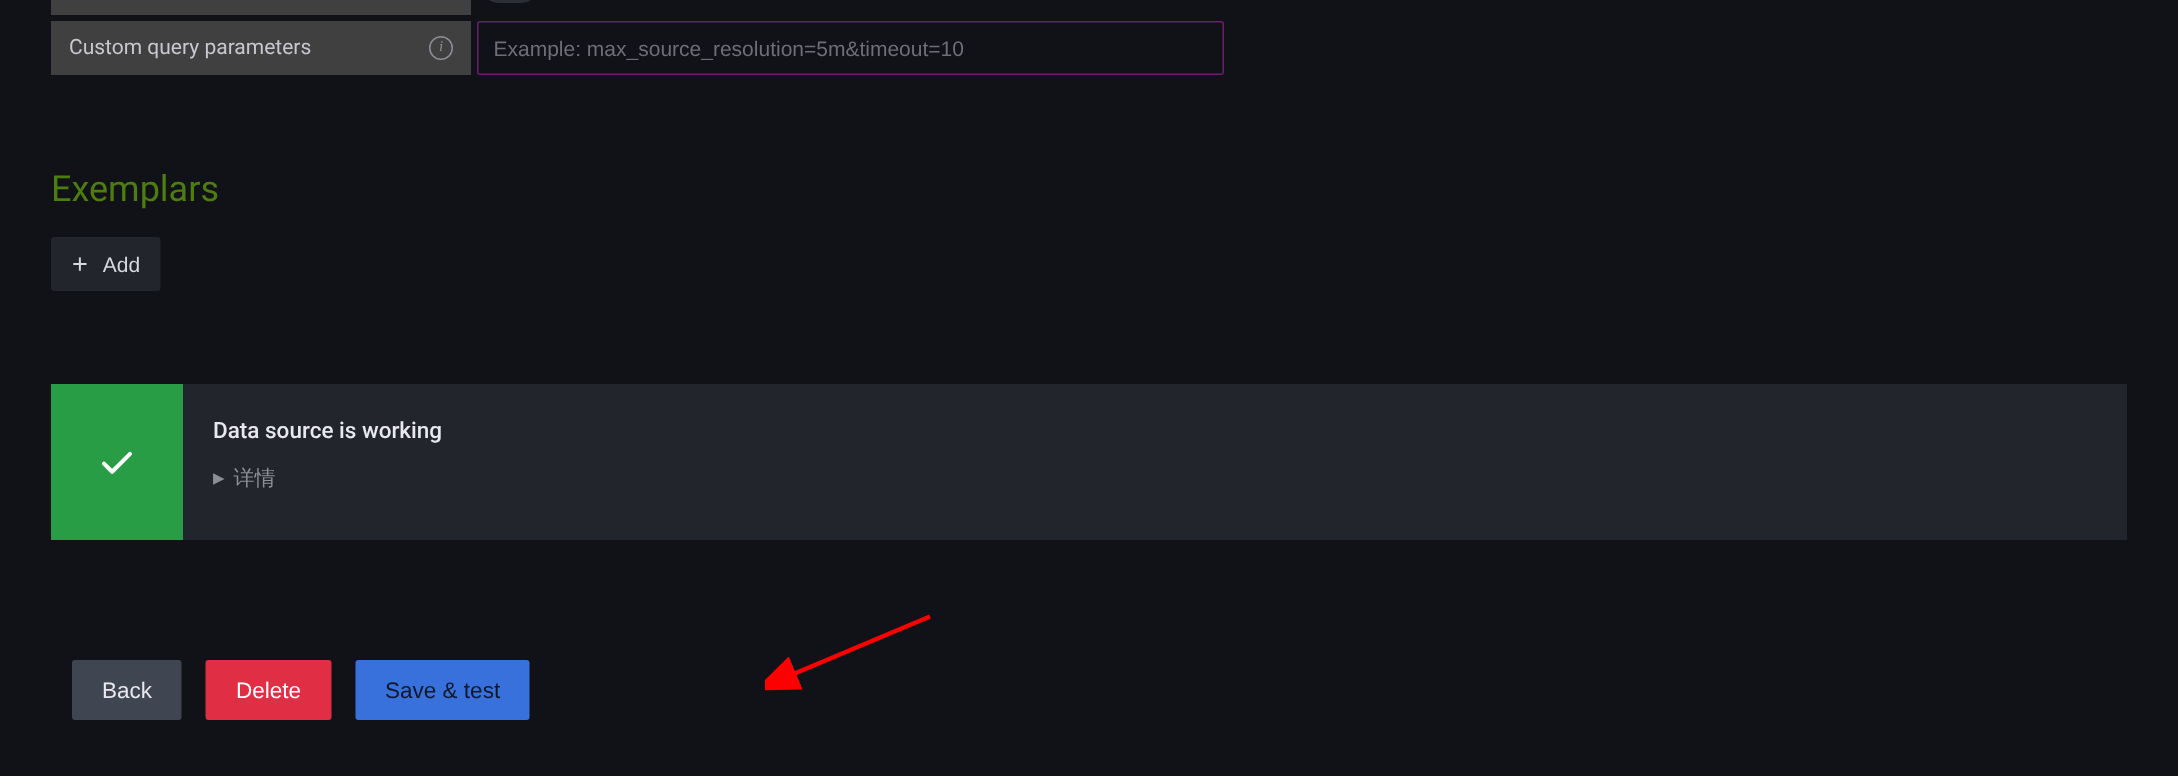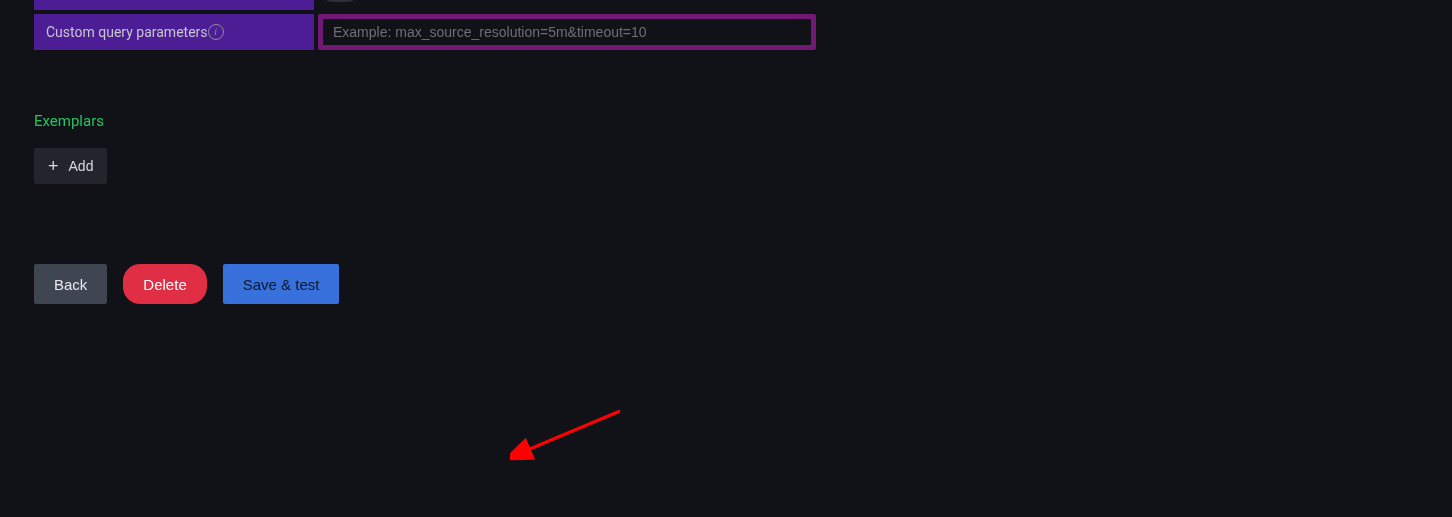--- a/index.html
+++ b/index.html
@@ -21,22 +21,22 @@
       padding: 0 34px;
     }
     .form-row {
       display: flex;
       align-items: center;
       margin-bottom: 4px;
     }
     .form-label {
       display: flex;
       align-items: center;
-      justify-content: flex-start;
-      background-color: #4c1d95;
+      justify-content: space-between;
+      background-color: #404040;
       height: 36px;
       padding: 0 12px;
       width: 280px;
       color: #c7c7d0;
       font-size: 14px;
     }
     .form-label-row1 {
       width: 280px;
     }
     .info-icon {
@@ -71,35 +71,35 @@
       position: absolute;
       width: 14px;
       height: 14px;
       background-color: #8e8e98;
       border-radius: 50%;
       top: 3px;
       left: 4px;
     }
     .text-input {
       background-color: #111217;
-      border: 5px solid #701a75;
+      border: 1px solid #701a75;
       height: 36px;
       width: 498px;
       padding: 0 10px;
       color: #ccccdc;
       font-size: 14px;
       margin-left: 4px;
       border-radius: 2px;
     }
     .text-input::placeholder {
       color: #6e6e78;
     }
     .section-header {
-      font-size: 15px;
-      color: #22c55e;
+      font-size: 24px;
+      color: #4d7c0f;
       font-weight: 400;
       margin-top: 62px;
       margin-bottom: 18px;
     }
     .add-button {
       display: inline-flex;
       align-items: center;
       background-color: #22252b;
       border: none;
       height: 36px;
@@ -153,38 +153,38 @@
       cursor: pointer;
     }
     .details-arrow {
       font-size: 10px;
       margin-right: 6px;
     }
     .button-row {
       display: flex;
       gap: 16px;
       margin-top: 80px;
+      margin-left: 14px;
     }
     .btn {
       border: none;
       height: 40px;
       padding: 0 20px;
       font-size: 15px;
       border-radius: 2px;
       cursor: pointer;
       font-weight: 500;
       color: #e8e8ee;
     }
     .btn-secondary {
       background-color: #404552;
     }
     .btn-danger {
       background-color: #e02f44;
       color: white;
-      border-radius: 17px;
     }
     .btn-primary {
       background-color: #3871dc;
       color: #0f172a;
     }
     .annotation-arrow {
       position: absolute;
       left: 510px;
       top: 403px;
       pointer-events: none;
@@ -228,20 +228,34 @@
     <input type="text" class="text-input" placeholder="Example: max_source_resolution=5m&amp;timeout=10" style="">
   </div>
 
   <h3 class="section-header">Exemplars</h3>
 
   <button class="add-button">
     <span class="plus-icon">+</span>
     <span>Add</span>
   </button>
 
+  <div class="alert-box">
+    <div class="alert-icon-area">
+      <svg width="26" height="26" viewBox="0 0 24 24" class="check-svg">
+        <polyline points="4,13 9,18 20,7"></polyline>
+      </svg>
+    </div>
+    <div class="alert-content">
+      <div class="alert-title">Data source is working</div>
+      <div class="alert-details">
+        <span class="details-arrow">▶</span>
+        <span>详情</span>
+      </div>
+    </div>
+  </div>
 
   <div class="button-row">
     <button class="btn btn-secondary">Back</button>
     <button class="btn btn-danger">Delete</button>
     <button class="btn btn-primary">Save &amp; test</button>
   </div>
 
 </div>
 
 <svg class="annotation-arrow" width="120" height="60">

